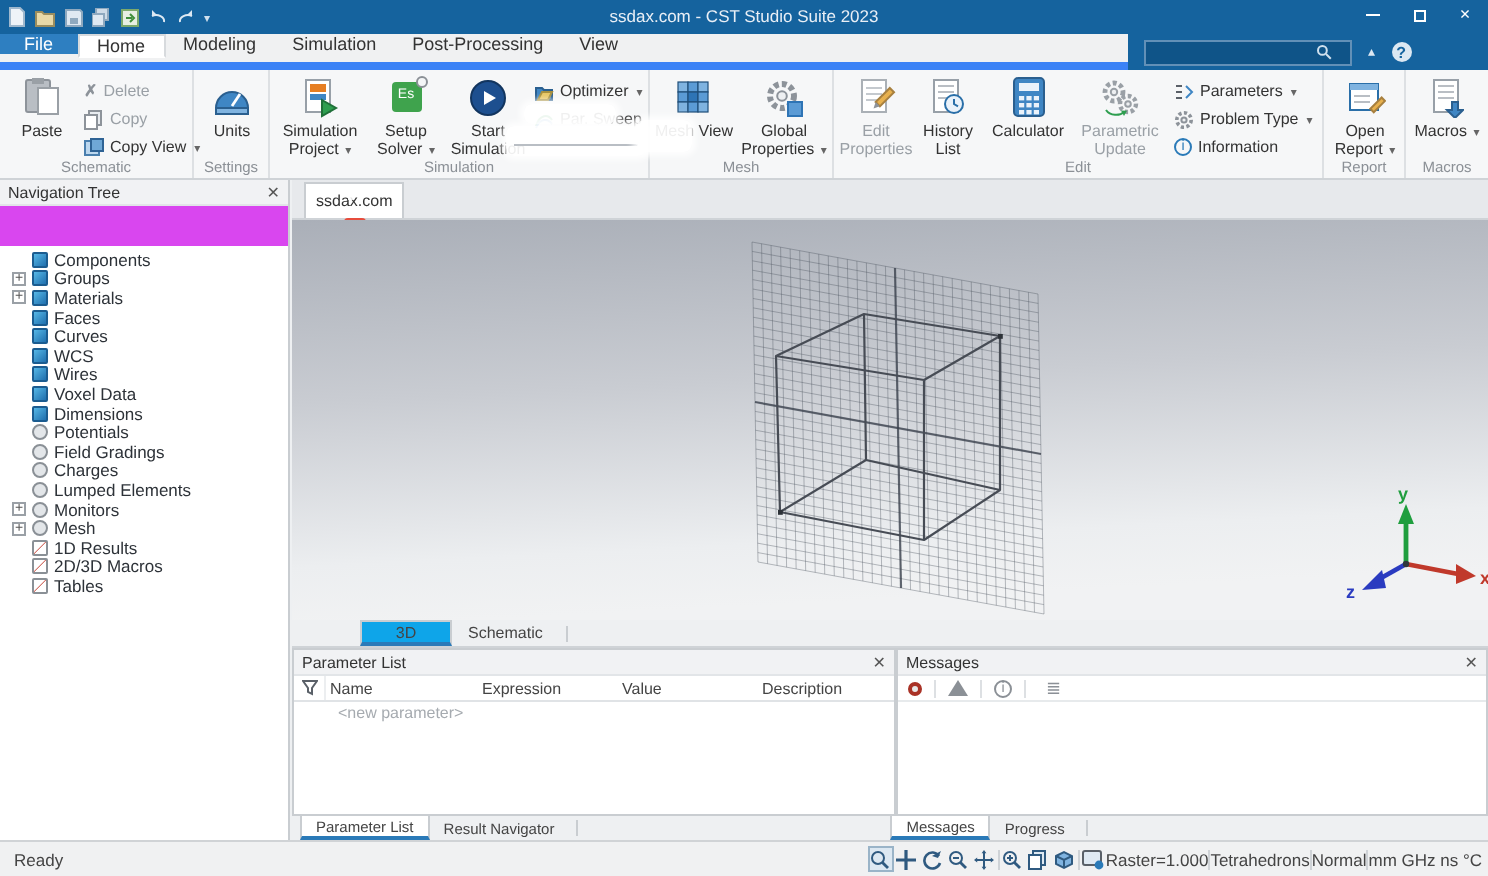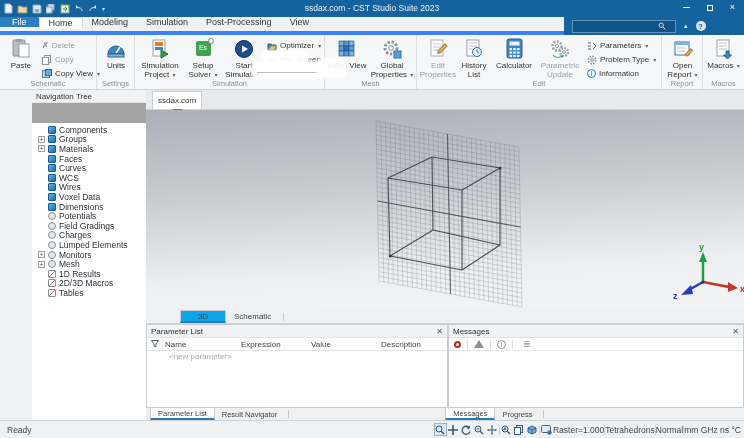--- a/index.html
+++ b/index.html
@@ -47,22 +47,22 @@
   .disabled{color:#9aa0a6;}
   .caret{font-size:6px;color:#666;margin-left:1px;}
   .es-badge{width:15px;height:15px;background:#3fa34d;border-radius:2px;color:#fff;font-size:7px;
             display:flex;align-items:center;justify-content:center;position:relative;}
   .es-dot{position:absolute;right:-3px;top:-3px;width:6px;height:6px;border-radius:50%;
           background:#f4f6f7;border:1px solid #8b9096;}
   .redact{position:absolute;background:rgba(255,255,255,0.92);border-radius:4px;box-shadow:0 0 3px 2px rgba(255,255,255,0.85);}
   .redact-line{position:absolute;height:1px;background:#b9bec4;}
 
   
-  .navpanel{position:absolute;left:0;top:90px;width:145px;height:330px;background:#a3a3a3;
-            border-right:1px solid #c9cdd1;margin-left:32px;}
+  .navpanel{position:absolute;left:0;top:90px;width:145px;height:330px;background:#d946ef;
+            border-right:1px solid #c9cdd1;}
   .panel-head{height:13px;display:flex;align-items:center;justify-content:space-between;
               padding:0 4px;font-size:8px;color:#333;background:#f1f2f4;border-bottom:1px solid #e2e5e8;}
   .panel-x{color:#555;font-size:8px;cursor:default;}
   .nav-search{display:block;width:137px;height:13px;margin:2px 4px;border:1px solid #c9cdd1;
               font-size:7.5px;padding:0 3px;color:#333;background:#fff;font-family:"Liberation Sans",sans-serif;}
   .nav-search::placeholder{color:#a6abb0;}
   .tree{position:absolute;left:0;top:33px;right:0;bottom:0;background:#fff;overflow:hidden;padding-top:2px;}
   .tree-item{display:flex;align-items:center;height:9.6px;padding-left:6px;gap:3px;font-size:8.5px;color:#2d3238;}
   .expander{width:7px;height:7px;border:1px solid #9aa0a6;background:#fff;color:#555;font-size:7px;
             line-height:5px;text-align:center;flex:0 0 7px;}

